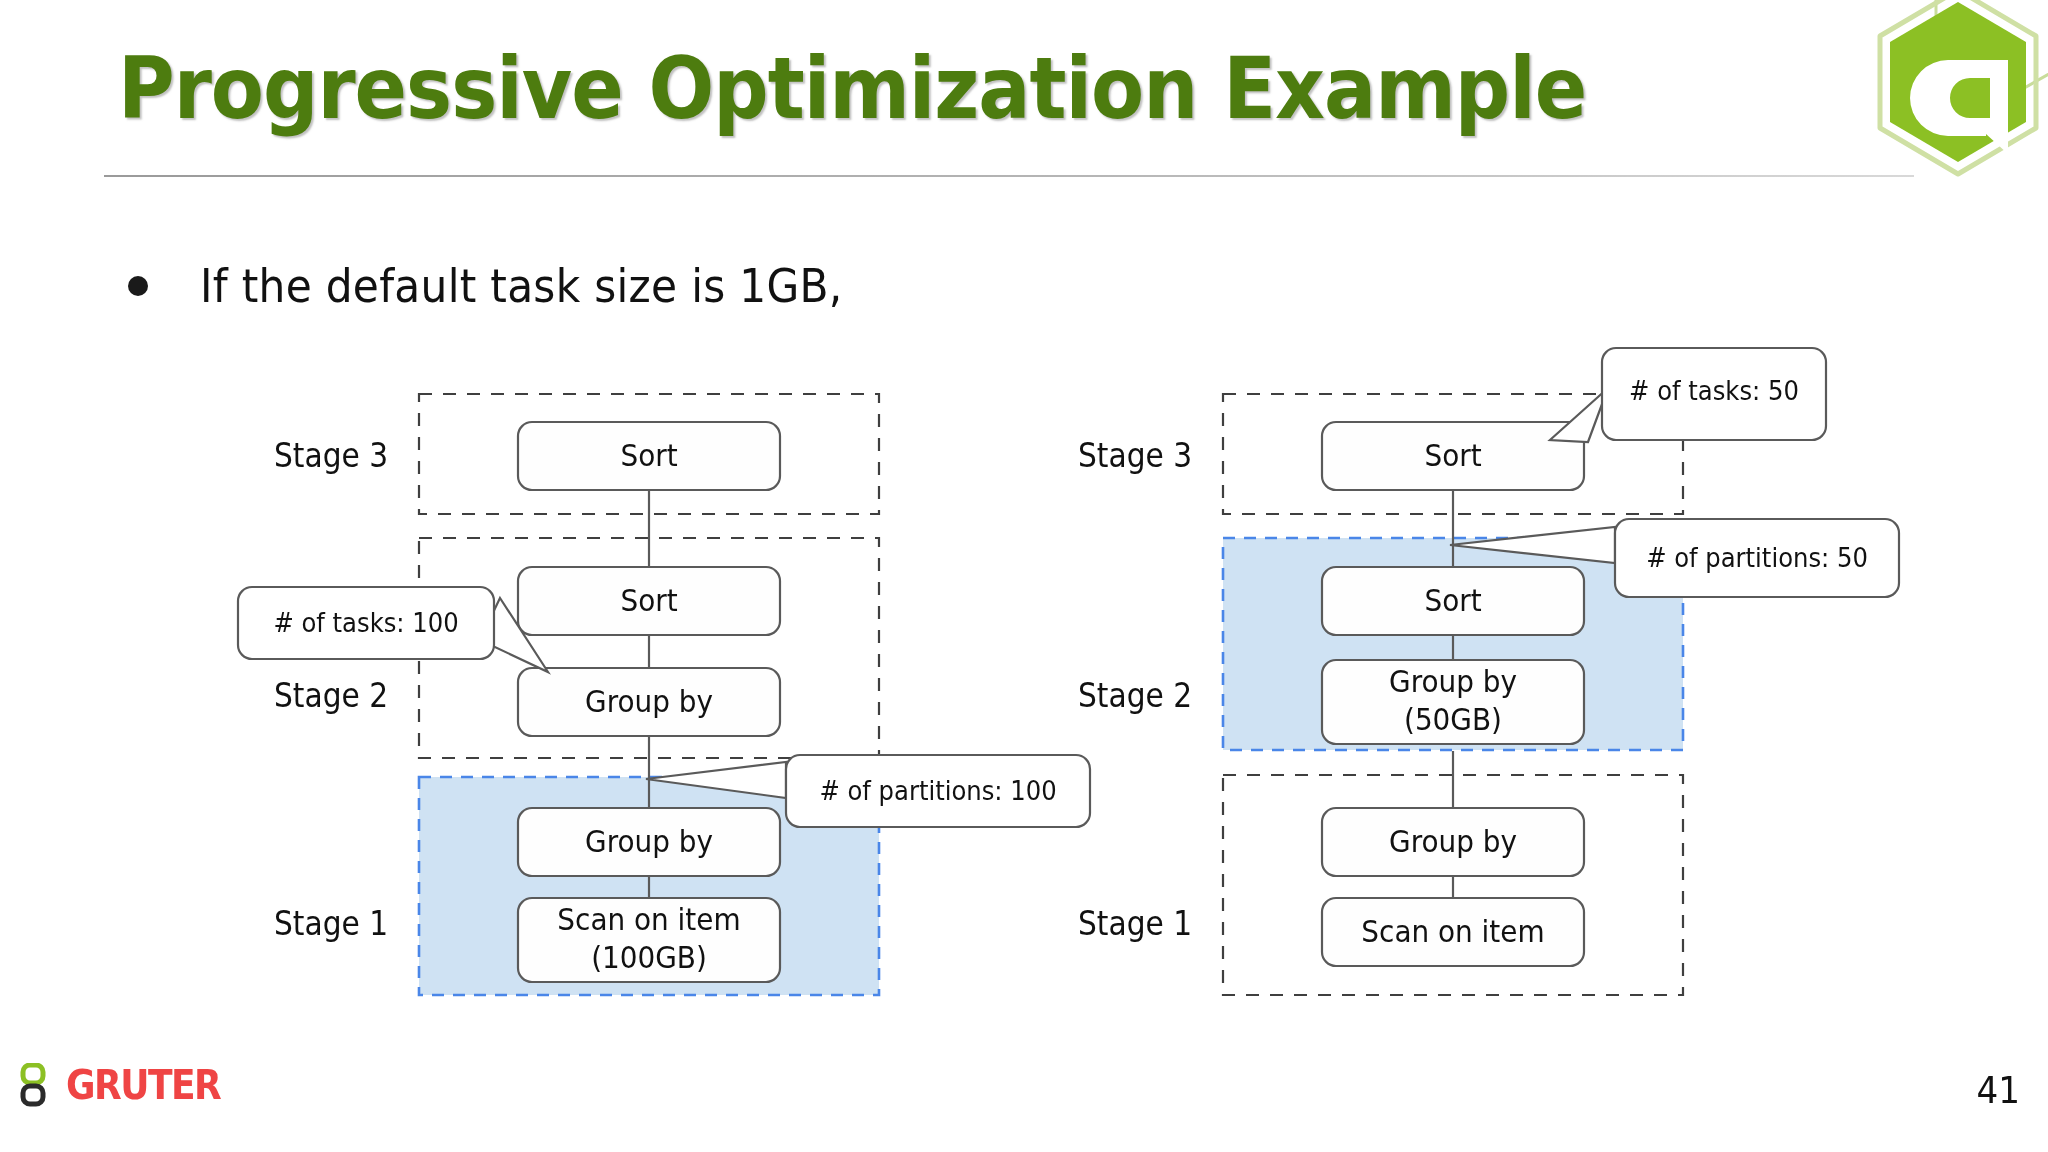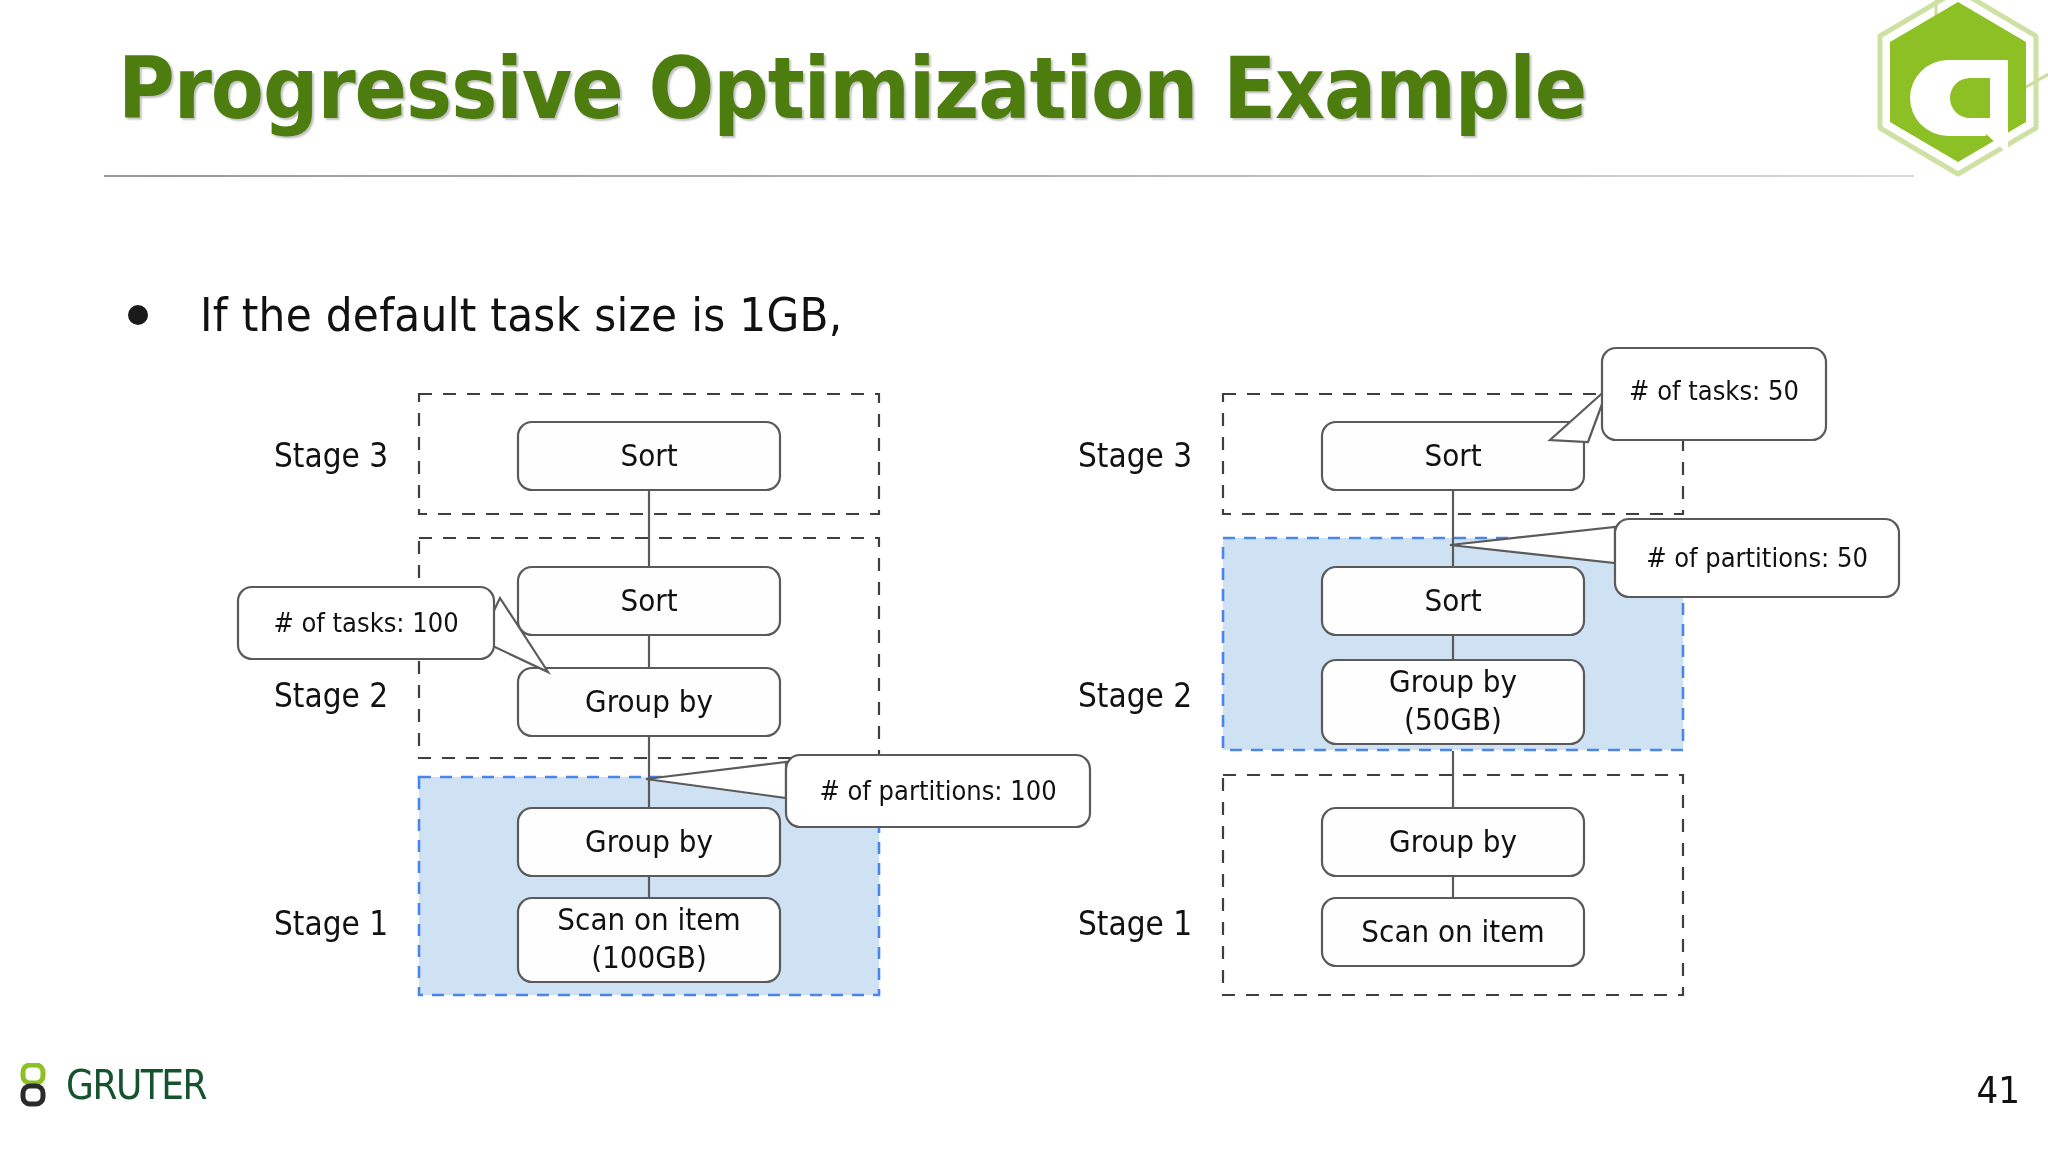--- a/index.html
+++ b/index.html
@@ -21,21 +21,21 @@
   .title-rule{
     position:absolute;left:104px;top:175px;width:1810px;height:2px;
     background:linear-gradient(to right,#9a9a9a 0%,#b6b6b6 55%,#d8d8d8 100%);
   }
 
   
   .hexlogo{position:absolute;left:1858px;top:-32px;width:200px;height:300px;}
   .hexghost{position:absolute;left:1928px;top:-60px;width:150px;height:200px;}
 
   
-  .bullet-row{position:absolute;left:128px;top:258px;display:flex;align-items:center;margin-top:29px;}
+  .bullet-row{position:absolute;left:128px;top:258px;display:flex;align-items:center;}
   .bullet-dot{width:20px;height:20px;border-radius:50%;background:#1a1a1a;margin-right:52px;}
   .bullet-text{
     font-family:"DejaVu Sans Condensed","DejaVu Sans","Liberation Sans",sans-serif;
     font-size:47px;color:#111;white-space:nowrap;letter-spacing:.3px;
   }
 
   
   #diagram{position:absolute;left:0;top:0;width:2048px;height:1152px;}
   .stage-label{
     font-family:"DejaVu Sans Condensed","DejaVu Sans","Liberation Sans",sans-serif;
@@ -54,21 +54,21 @@
   .hl-box{fill:#cfe2f3;stroke:#4a86e8;stroke-width:2.6;stroke-dasharray:12 9;}
   .connector{stroke:#5a5a5a;stroke-width:2.2;fill:none;}
   .callout-rect{fill:#ffffff;stroke:#5a5a5a;stroke-width:2.2;}
   .callout-tail{fill:#ffffff;stroke:#5a5a5a;stroke-width:2.2;stroke-linejoin:miter;}
 
   
   .footer-logo{position:absolute;left:20px;top:1062px;display:flex;align-items:center;}
   .gmark{width:42px;height:44px;margin-right:4px;}
   .gtext{
     font-family:"DejaVu Sans Condensed","DejaVu Sans","Liberation Sans",sans-serif;
-    font-weight:normal;font-size:40px;color:#14532d;letter-spacing:-1.5px;
+    font-weight:bold;font-size:40px;color:#ef4444;letter-spacing:-1.5px;
   }
   .pagenum{
     position:absolute;right:28px;top:1068px;
     font-family:"DejaVu Sans Condensed","DejaVu Sans","Liberation Sans",sans-serif;
     font-size:38px;color:#111;margin-left:48px;
   }
 </style>
 </head>
 <body>
 

